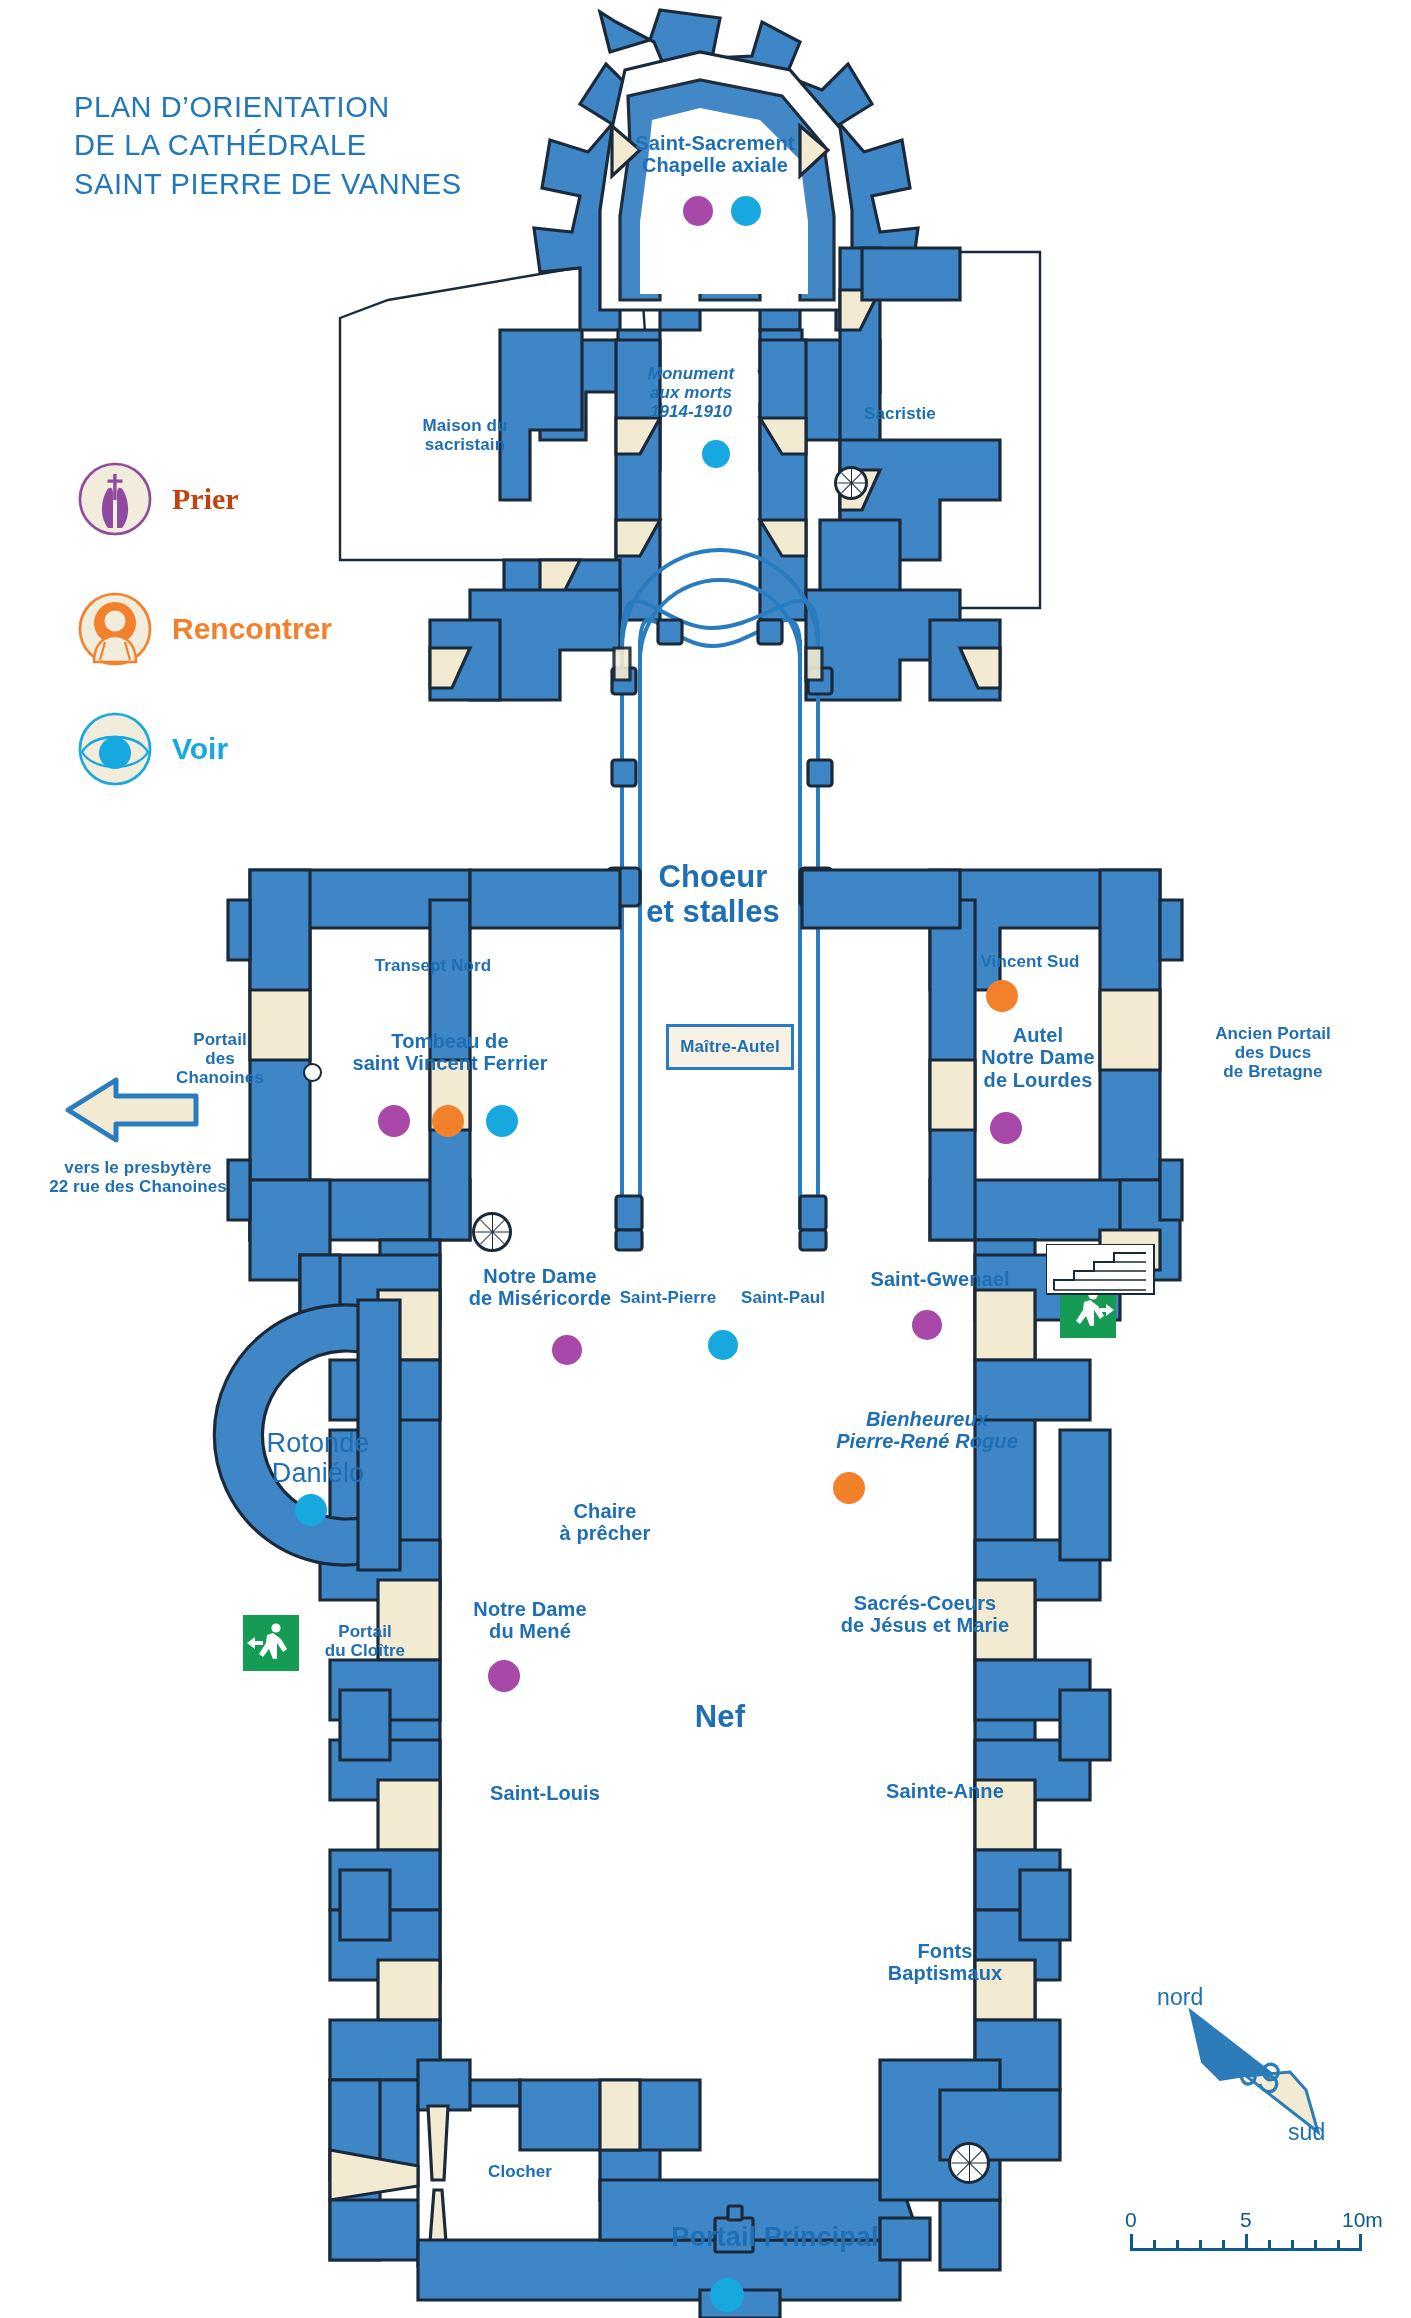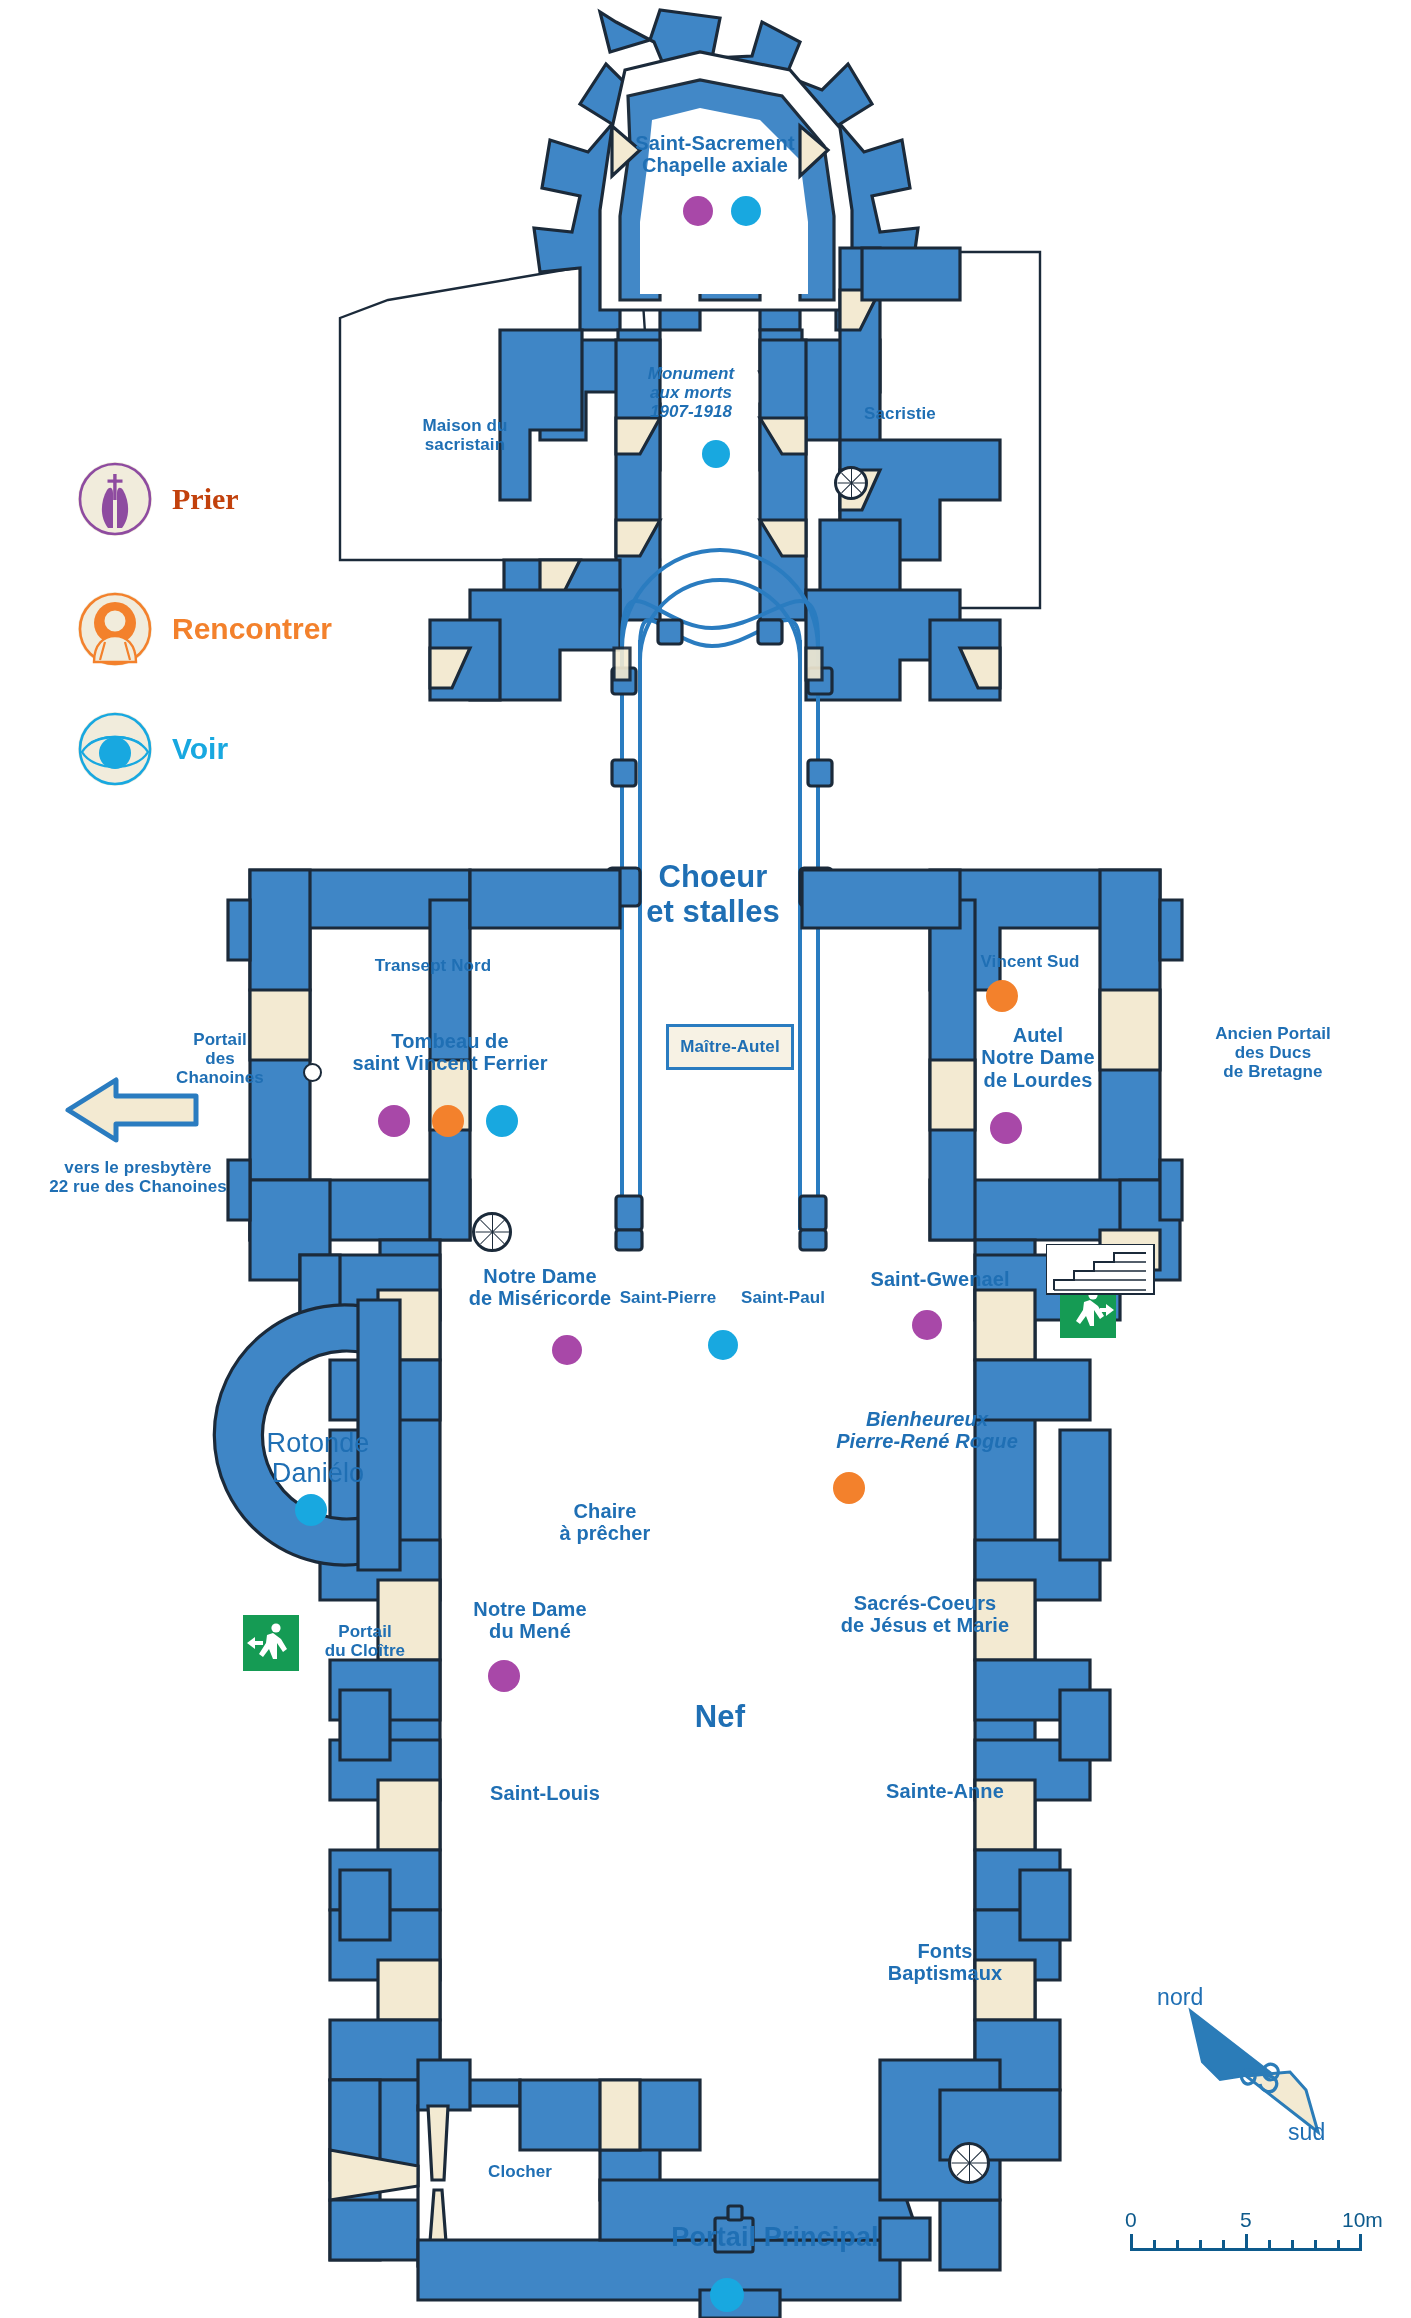--- a/index.html
+++ b/index.html
@@ -49,20 +49,23 @@
   #scale .bar{position:absolute;left:0;top:26px;height:3px;background:#0d5a8c;}
   #scale .tk{position:absolute;top:18px;width:3px;height:11px;background:#0d5a8c;}
   #scale .tk.maj{top:12px;height:17px;}
   #scale .num{position:absolute;top:-14px;color:#0d5a8c;font-size:21px;font-weight:400;}
 </style>
 </head>
 <body>
 
 <div id="plan">
 
+  <div id="title">PLAN D’ORIENTATION
+DE LA CATHÉDRALE
+SAINT PIERRE DE VANNES</div>
 
   <svg width="1411" height="2318" style="position:absolute;left:0;top:0;">
 
     <polygon class="outline" points="388,300 640,257 660,560 340,560 340,318"></polygon>
     <polygon class="outline" points="860,252 1040,252 1040,608 855,608"></polygon>
 
     <path class="wall" d="M600,12 L610,52 L650,40 L660,10 L720,18 L712,58 L752,56 L762,22
           L800,42 L786,76 L822,90 L848,64 L872,104 L840,124 L864,152 L902,140
           L910,188 L872,196 L880,232 L918,228 L912,272 L876,268
           L876,330 L836,330 L836,250 L800,250 L800,330 L760,330 L760,230
@@ -293,21 +296,21 @@
     <span class="leg-tx" style="color:#18a8e0;">Voir</span>
   </div>
 
   <div class="lbl md" style="left:595px;top:132px;width:240px;">Saint-Sacrement
 Chapelle axiale</div>
   <div class="dot prier" style="left:683px;top:196px;width:30px;height:30px;"></div>
   <div class="dot voir" style="left:731px;top:196px;width:30px;height:30px;"></div>
 
   <div class="lbl sm" style="left:596px;top:364px;width:190px;font-style:italic;">Monument
 aux morts
-1907-1918</div>
+1914-1910</div>
   <div class="dot voir" style="left:702px;top:440px;width:28px;height:28px;"></div>
 
   <div class="lbl sm" style="left:370px;top:416px;width:190px;">Maison du
 sacristain</div>
   <div class="lbl sm" style="left:815px;top:404px;width:170px;">Sacristie</div>
 
   <div class="lbl xl" style="left:602px;top:860px;width:222px;">Choeur
 et stalles</div>
   <div class="mautel" style="left:666px;top:1024px;width:122px;height:40px;">
     <span class="lbl sm" style="position:static;">Maître-Autel</span>

